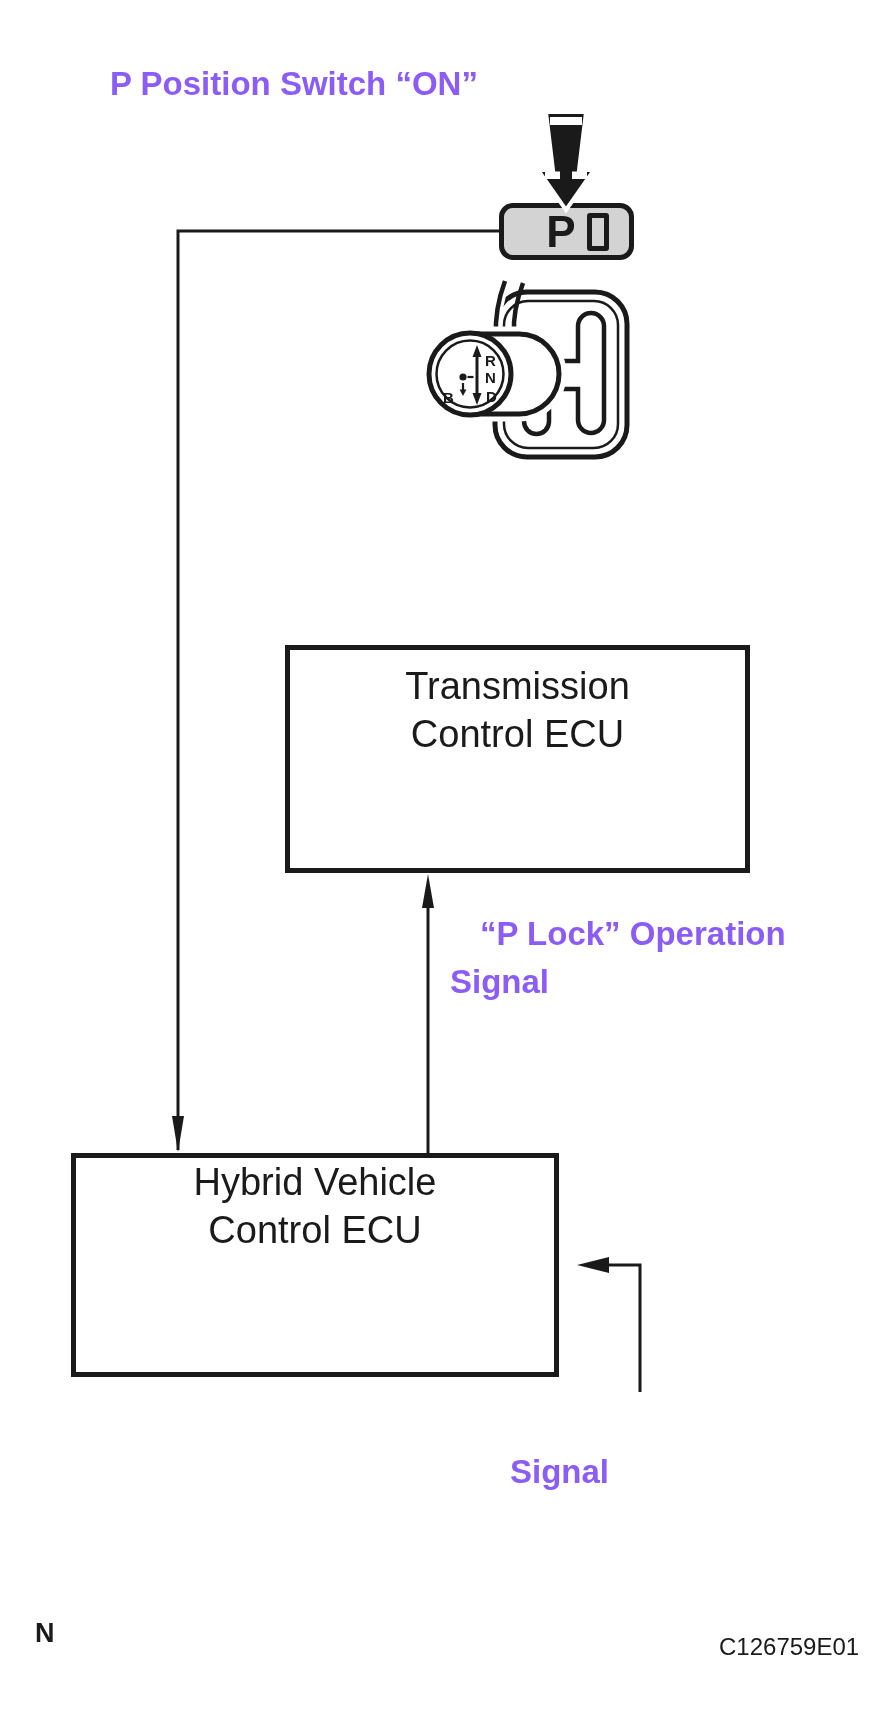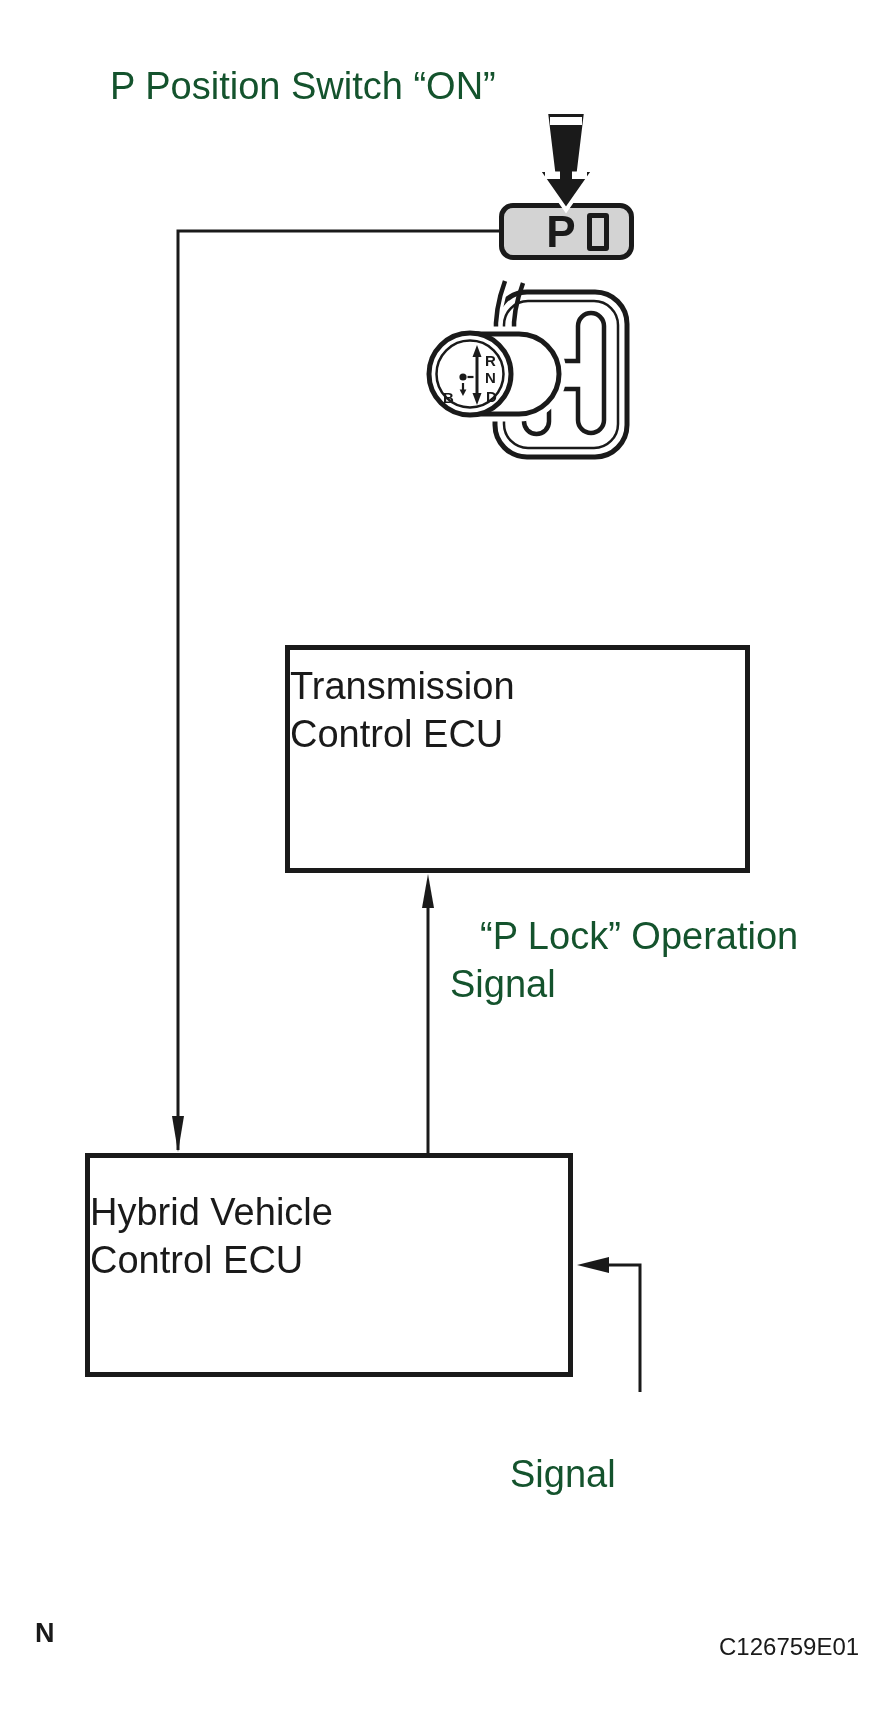--- a/index.html
+++ b/index.html
@@ -1,23 +1,23 @@
 <!DOCTYPE html>
 <html><head>
 <meta charset="utf-8">
 <style>
   html,body{margin:0;padding:0;background:#fff;}
   .canvas{
     position:relative;width:876px;height:1730px;background:#fff;overflow:hidden;
     font-family:"Liberation Sans","DejaVu Sans",sans-serif;color:#1a1a1a;
   }
-  .label{position:absolute;font-size:38px;line-height:1.2;white-space:nowrap;color:#14532d;}
+  .label{position:absolute;font-size:33px;line-height:1.2;white-space:nowrap;color:#8b5cf6;font-weight:bold;}
   .ecu-box{
     position:absolute;box-sizing:border-box;border:5px solid #1a1a1a;background:#fff;
-    font-size:38px;line-height:48px;color:#1a1a1a;
+    text-align:center;font-size:38px;line-height:48px;color:#1a1a1a;
   }
   .p-button{
     position:absolute;box-sizing:border-box;left:499px;top:203px;width:135px;height:57px;
     border:5px solid #1a1a1a;border-radius:14px;background:#d3d3d3;
     display:flex;align-items:center;justify-content:center;padding-left:22px;
   }
   .p-button .p-label{font-size:44px;font-weight:bold;color:#1a1a1a;line-height:1;}
   .p-button .slot{
     box-sizing:border-box;width:22px;height:38px;border:5px solid #1a1a1a;border-radius:3px;
     margin-left:11px;background:#d3d3d3;
@@ -73,21 +73,21 @@
 
 
   <div class="ecu-box" style="left:285px;top:645px;width:465px;height:228px;padding-top:12px;">
     <div>Transmission</div>
     <div>Control ECU</div>
   </div>
 
   <div class="label" style="left:432px;top:914px;margin-left:48px;">“P Lock” Operation</div>
   <div class="label" style="left:450px;top:962px;">Signal</div>
 
-  <div class="ecu-box" style="left:85px;top:1153px;width:488px;height:224px;padding-top:30px;">
+  <div class="ecu-box" style="left:71px;top:1153px;width:488px;height:224px;">
     <div>Hybrid Vehicle</div>
     <div>Control ECU</div>
   </div>
 
   <div class="label" style="left:510px;top:1452px;">Signal</div>
 
   <svg class="overlay" width="876" height="1730" viewBox="0 0 876 1730">
 
     <path d="M499,231 L178,231 L178,1150" fill="none" stroke="#1a1a1a" stroke-width="3"></path>
     <polygon points="178,1152 172,1116 184,1116" fill="#1a1a1a"></polygon>

